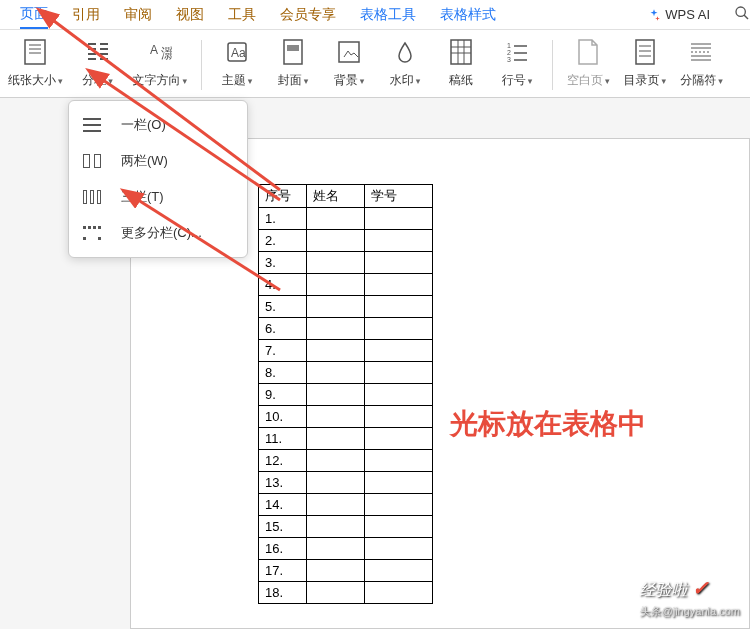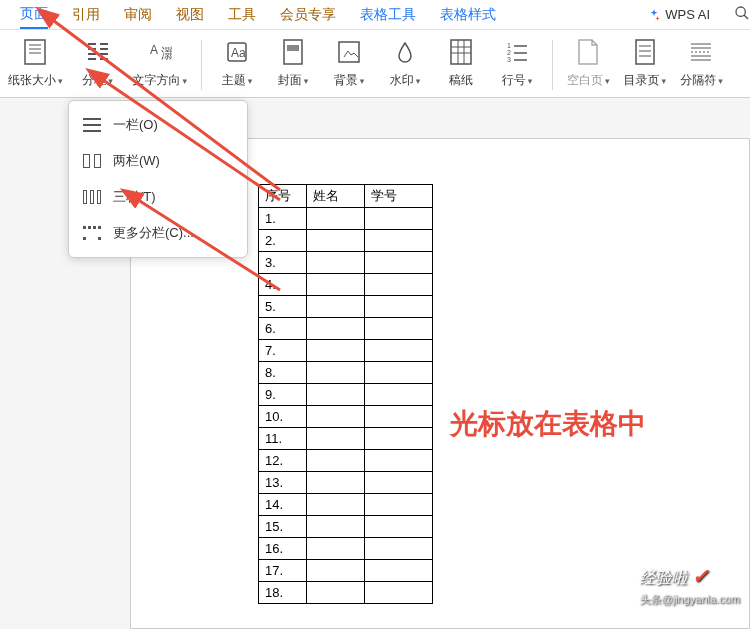--- a/index.html
+++ b/index.html
@@ -89,21 +89,21 @@
       border-radius: 6px;
       box-shadow: 0 2px 10px rgba(0,0,0,0.15);
       padding: 6px 0;
       z-index: 100;
     }
     .menu-item {
       display: flex;
       align-items: center;
       height: 36px;
       padding: 0 14px;
-      gap: 12px;
+      gap: 20px;
       cursor: pointer;
       font-size: 13px;
       color: #333;
     }
     .menu-icon {
       width: 18px;
       height: 14px;
       display: flex;
       flex-direction: column;
       justify-content: space-between;
@@ -151,21 +151,21 @@
       left: 450px;
       top: 405px;
       color: #e74c3c;
       font-size: 28px;
       font-weight: bold;
       z-index: 50;
     }
     .watermark {
       position: absolute;
       right: 10px;
-      bottom: 22px;
+      bottom: 10px;
       color: #fff;
       font-size: 16px;
       font-style: italic;
       text-shadow: 1px 1px 2px #000;
       z-index: 60;
       margin-left: 36px;
     }
     .watermark .sub {
       font-size: 11px;
       color: #ddd;

